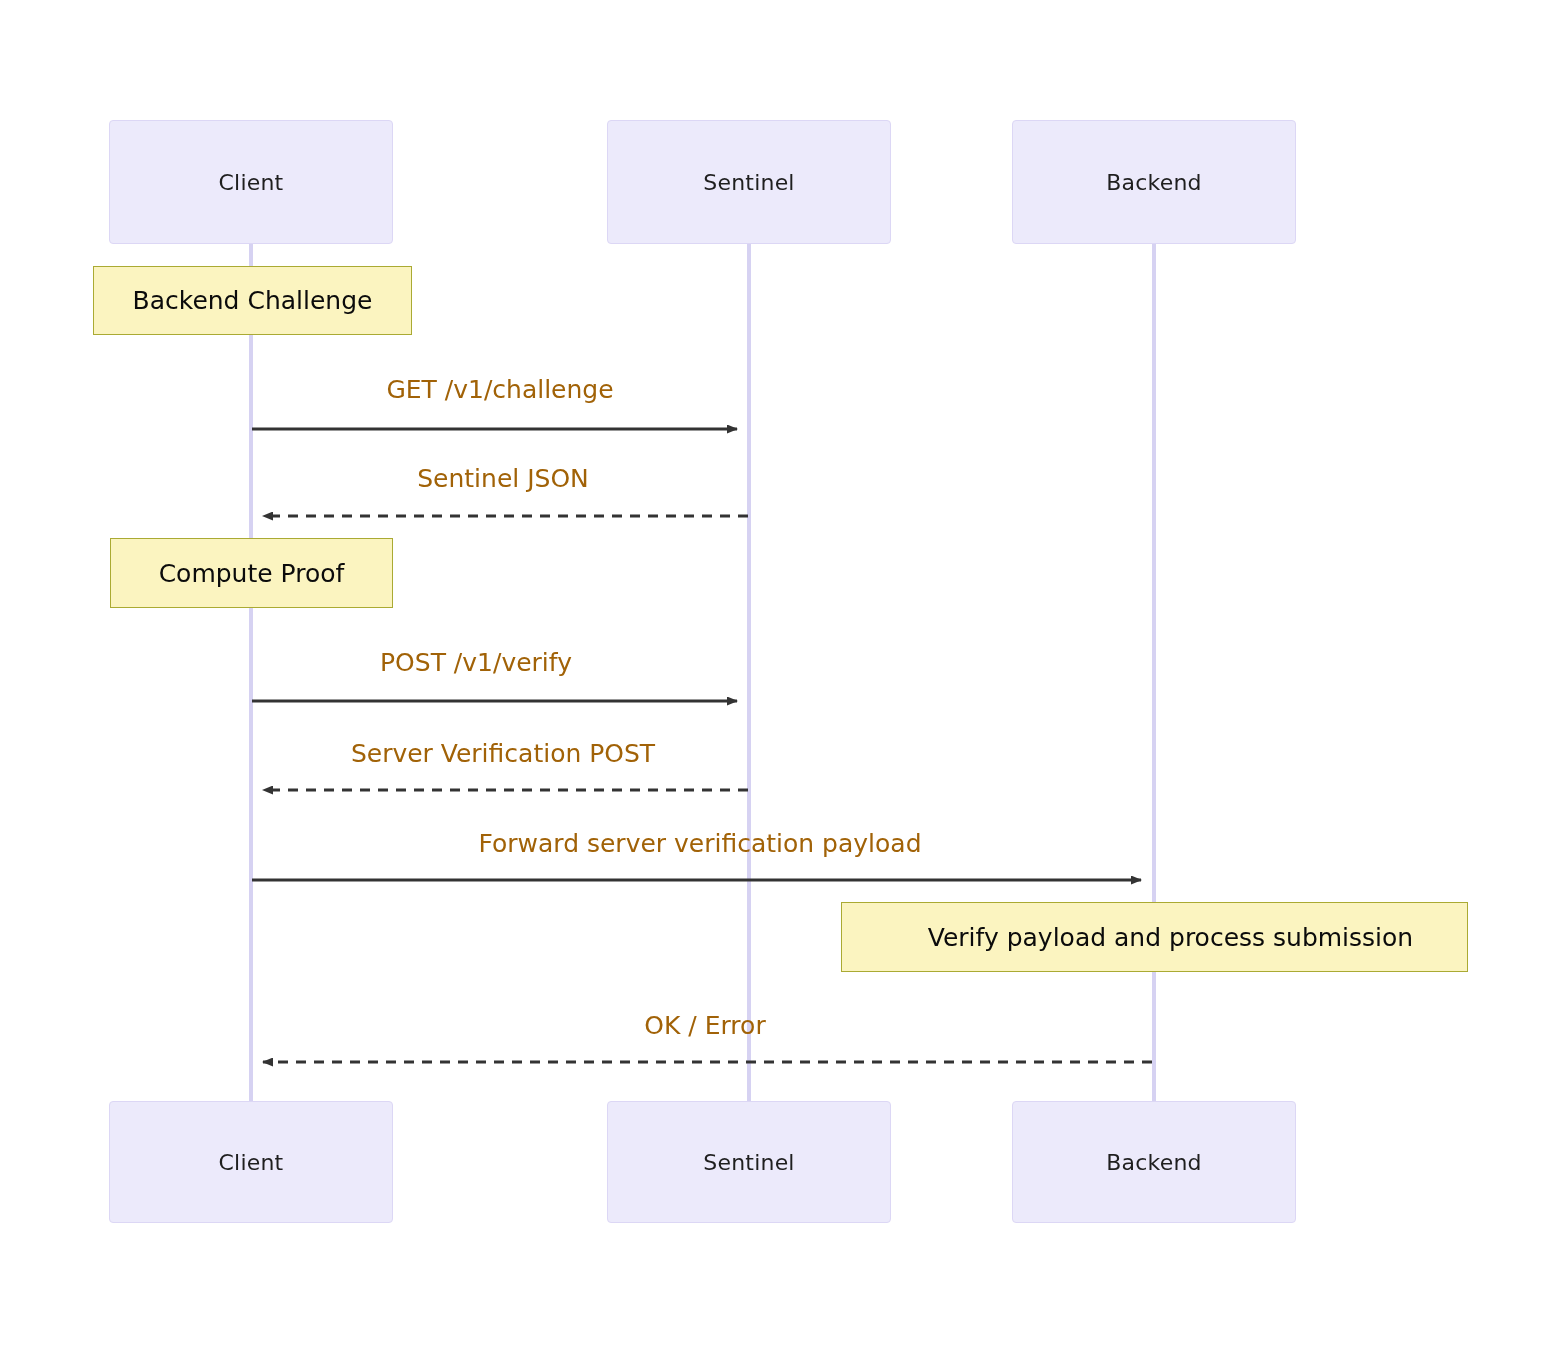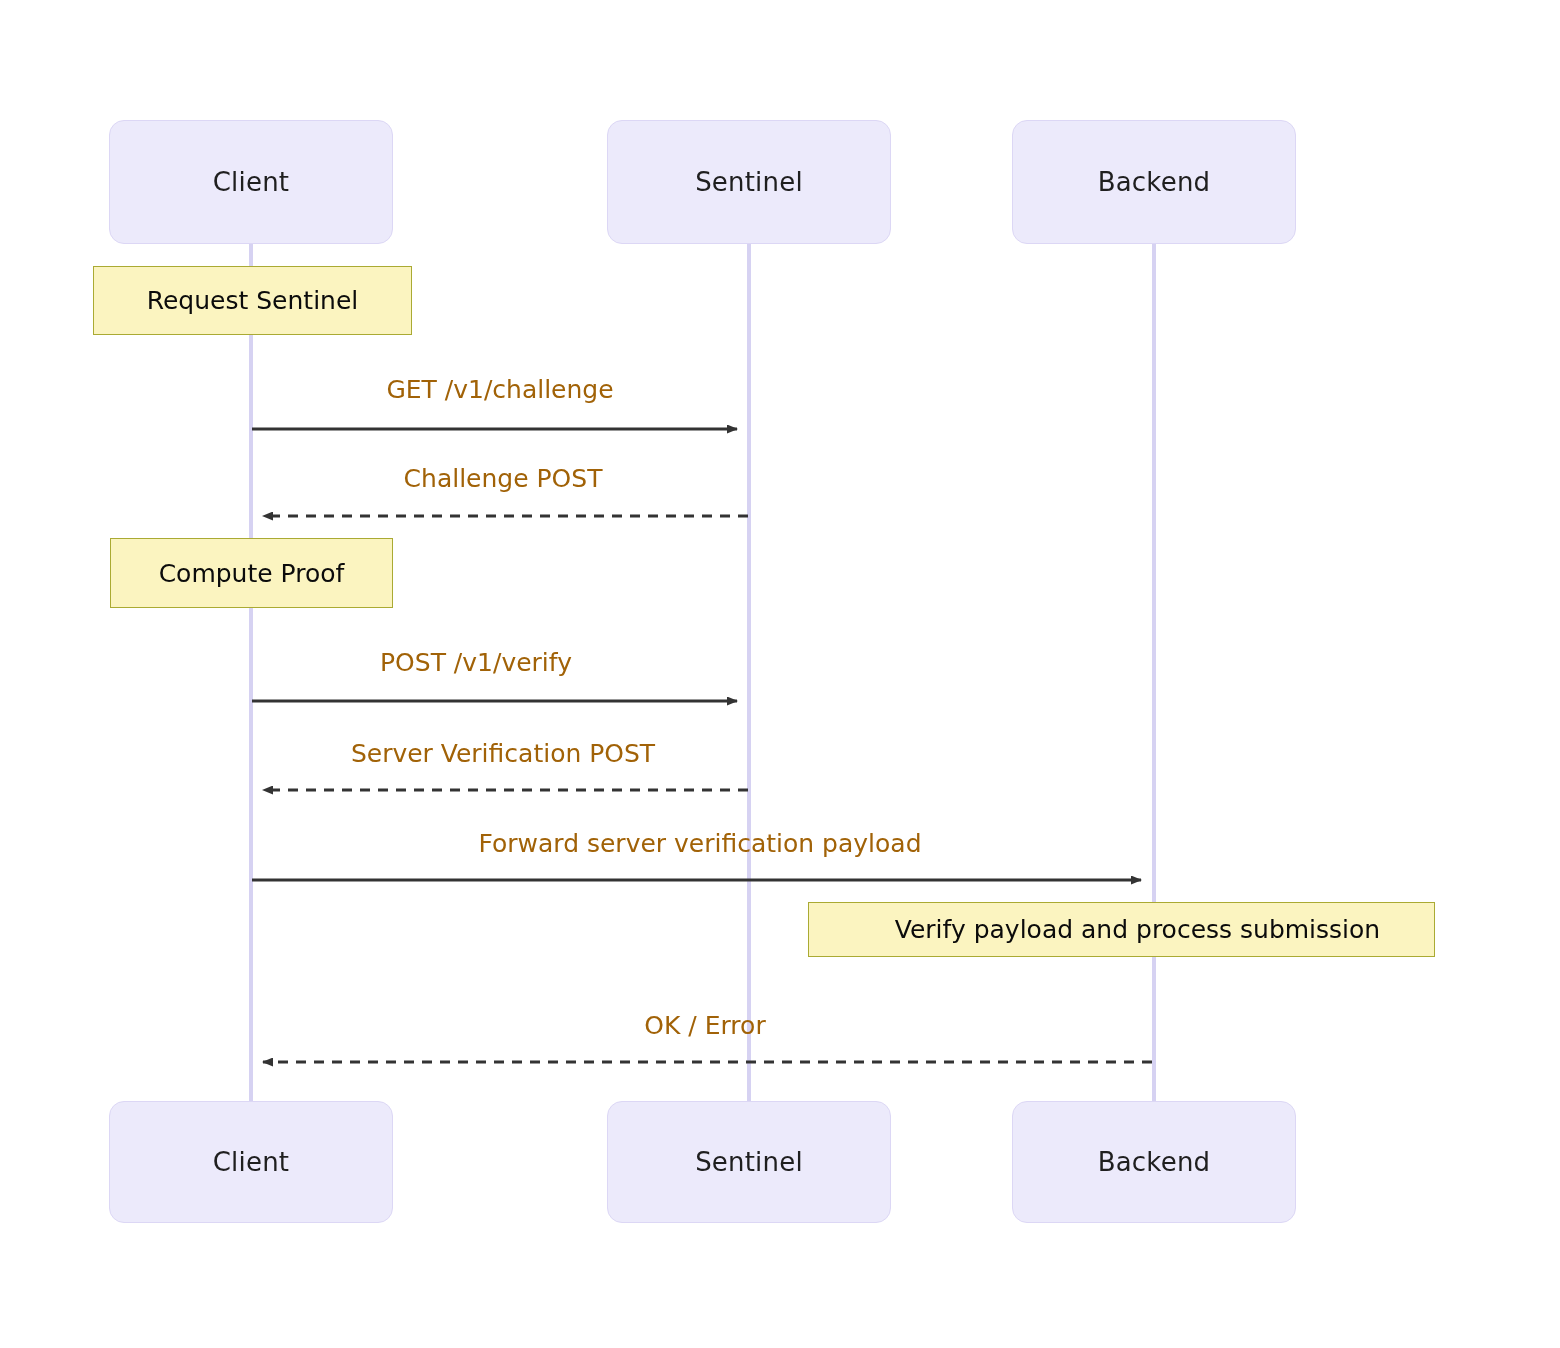--- a/index.html
+++ b/index.html
@@ -25,26 +25,26 @@
     left: 0;
     top: 0;
     width: 1560px;
     height: 1348px;
     pointer-events: none;
   }
   .actor-box {
     position: absolute;
     background: #ECEAFB;
     border: 1.4px solid #DCD7F5;
-    border-radius: 15px;
+    border-radius: 4px;
     display: flex;
     align-items: center;
     justify-content: center;
     color: #1f1f1f;
-    font-size: 26px;
+    font-size: 22px;
     font-weight: 400;
     letter-spacing: 0.2px;
   }
   .note-box {
     position: absolute;
     background: #FBF4C0;
     border: 1.6px solid #AAAA33;
     display: flex;
     align-items: center;
     justify-content: center;
@@ -107,31 +107,31 @@
       </div>
       <div class="actor-box" style="left: 607px; top: 1101px; width: 284px; height: 122px;">
         <span>Sentinel</span>
       </div>
       <div class="actor-box" style="left: 1012px; top: 1101px; width: 284px; height: 122px;">
         <span>Backend</span>
       </div>
     </div>
   <div id="notes-layer">
       <div class="note-box" style="left: 93px; top: 266px; width: 319px; height: 69px;">
-        <span>Request Sentinel</span>
+        <span>Backend Challenge</span>
       </div>
       <div class="note-box" style="left: 110px; top: 538px; width: 283px; height: 70px;">
         <span>Compute Proof</span>
       </div>
-      <div class="note-box" style="left: 808px; top: 902px; width: 627px; height: 55px; padding-left: 32px;">
+      <div class="note-box" style="left: 841px; top: 902px; width: 627px; height: 70px; padding-left: 32px;">
         <span>Verify payload and process submission</span>
       </div>
     </div>
   <div id="labels-layer">
       <div class="msg-label" style="left: 500px; top: 375px;">GET /v1/challenge</div>
-      <div class="msg-label" style="left: 503px; top: 464px;">Challenge POST</div>
+      <div class="msg-label" style="left: 503px; top: 464px;">Sentinel JSON</div>
       <div class="msg-label" style="left: 476px; top: 648px;">POST /v1/verify</div>
       <div class="msg-label" style="left: 503px; top: 739px;">Server Verification POST</div>
       <div class="msg-label" style="left: 700px; top: 829px;">Forward server verification payload</div>
       <div class="msg-label" style="left: 705px; top: 1011px;">OK / Error</div>
     </div>
 
 </div>
 
 </body></html>

